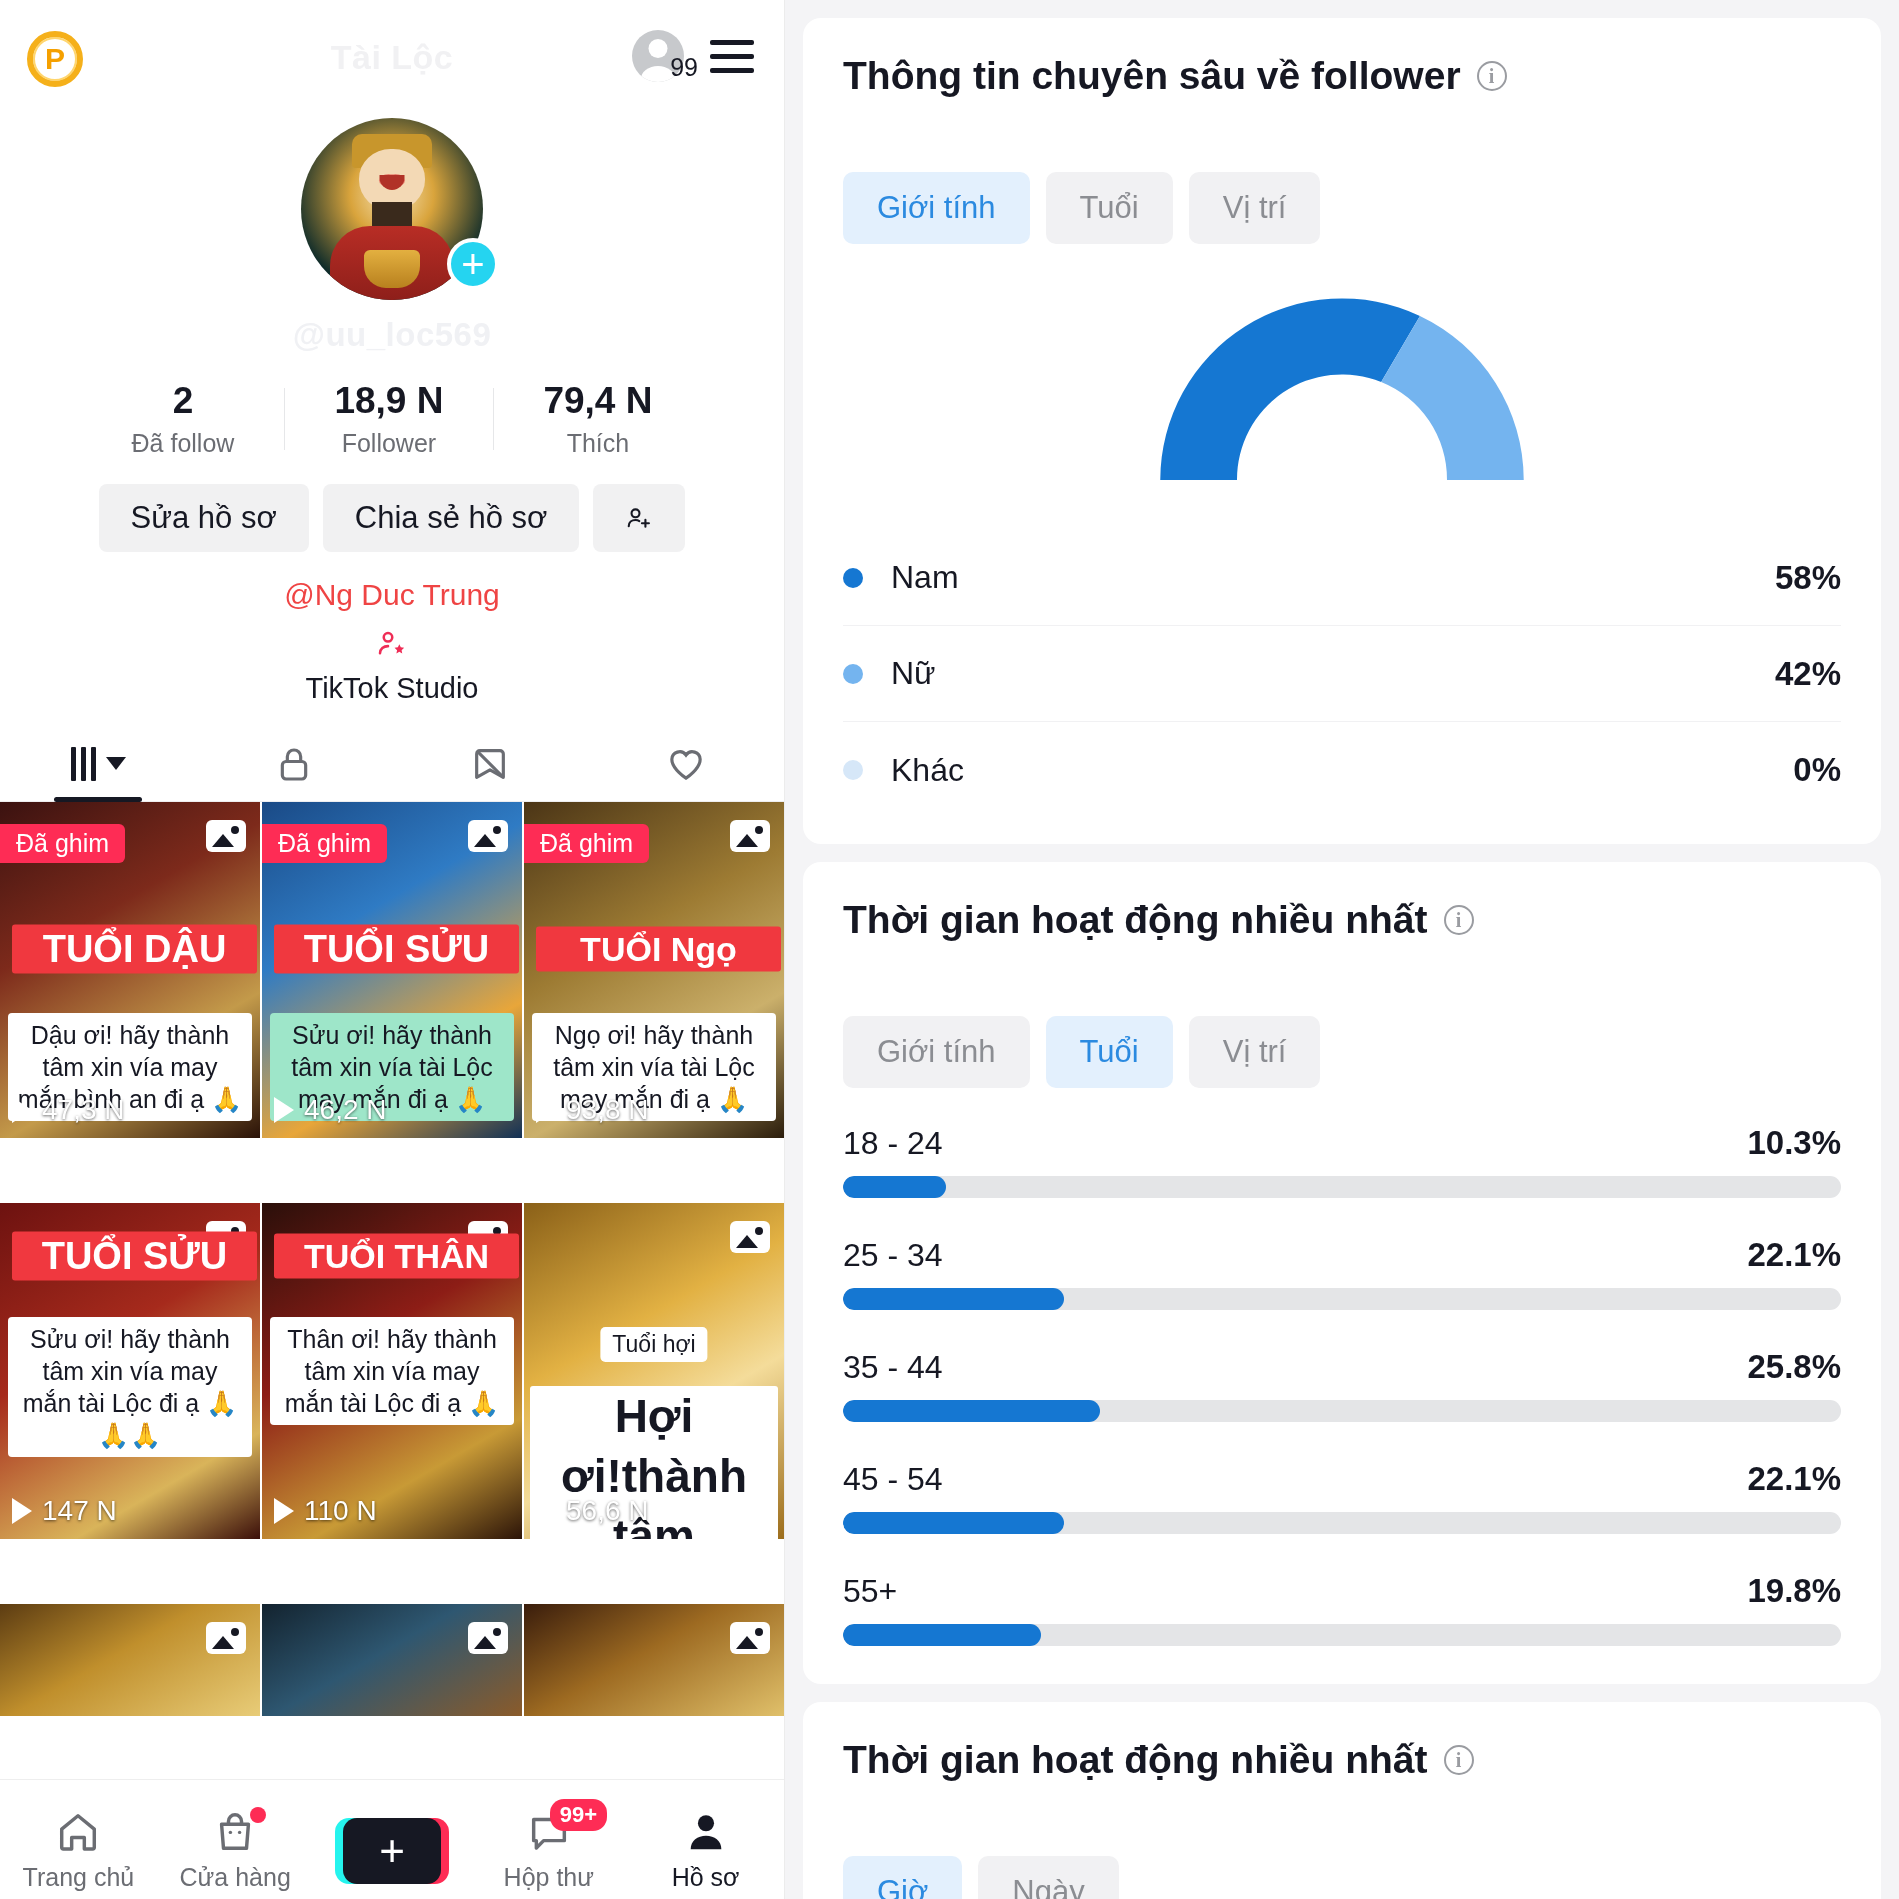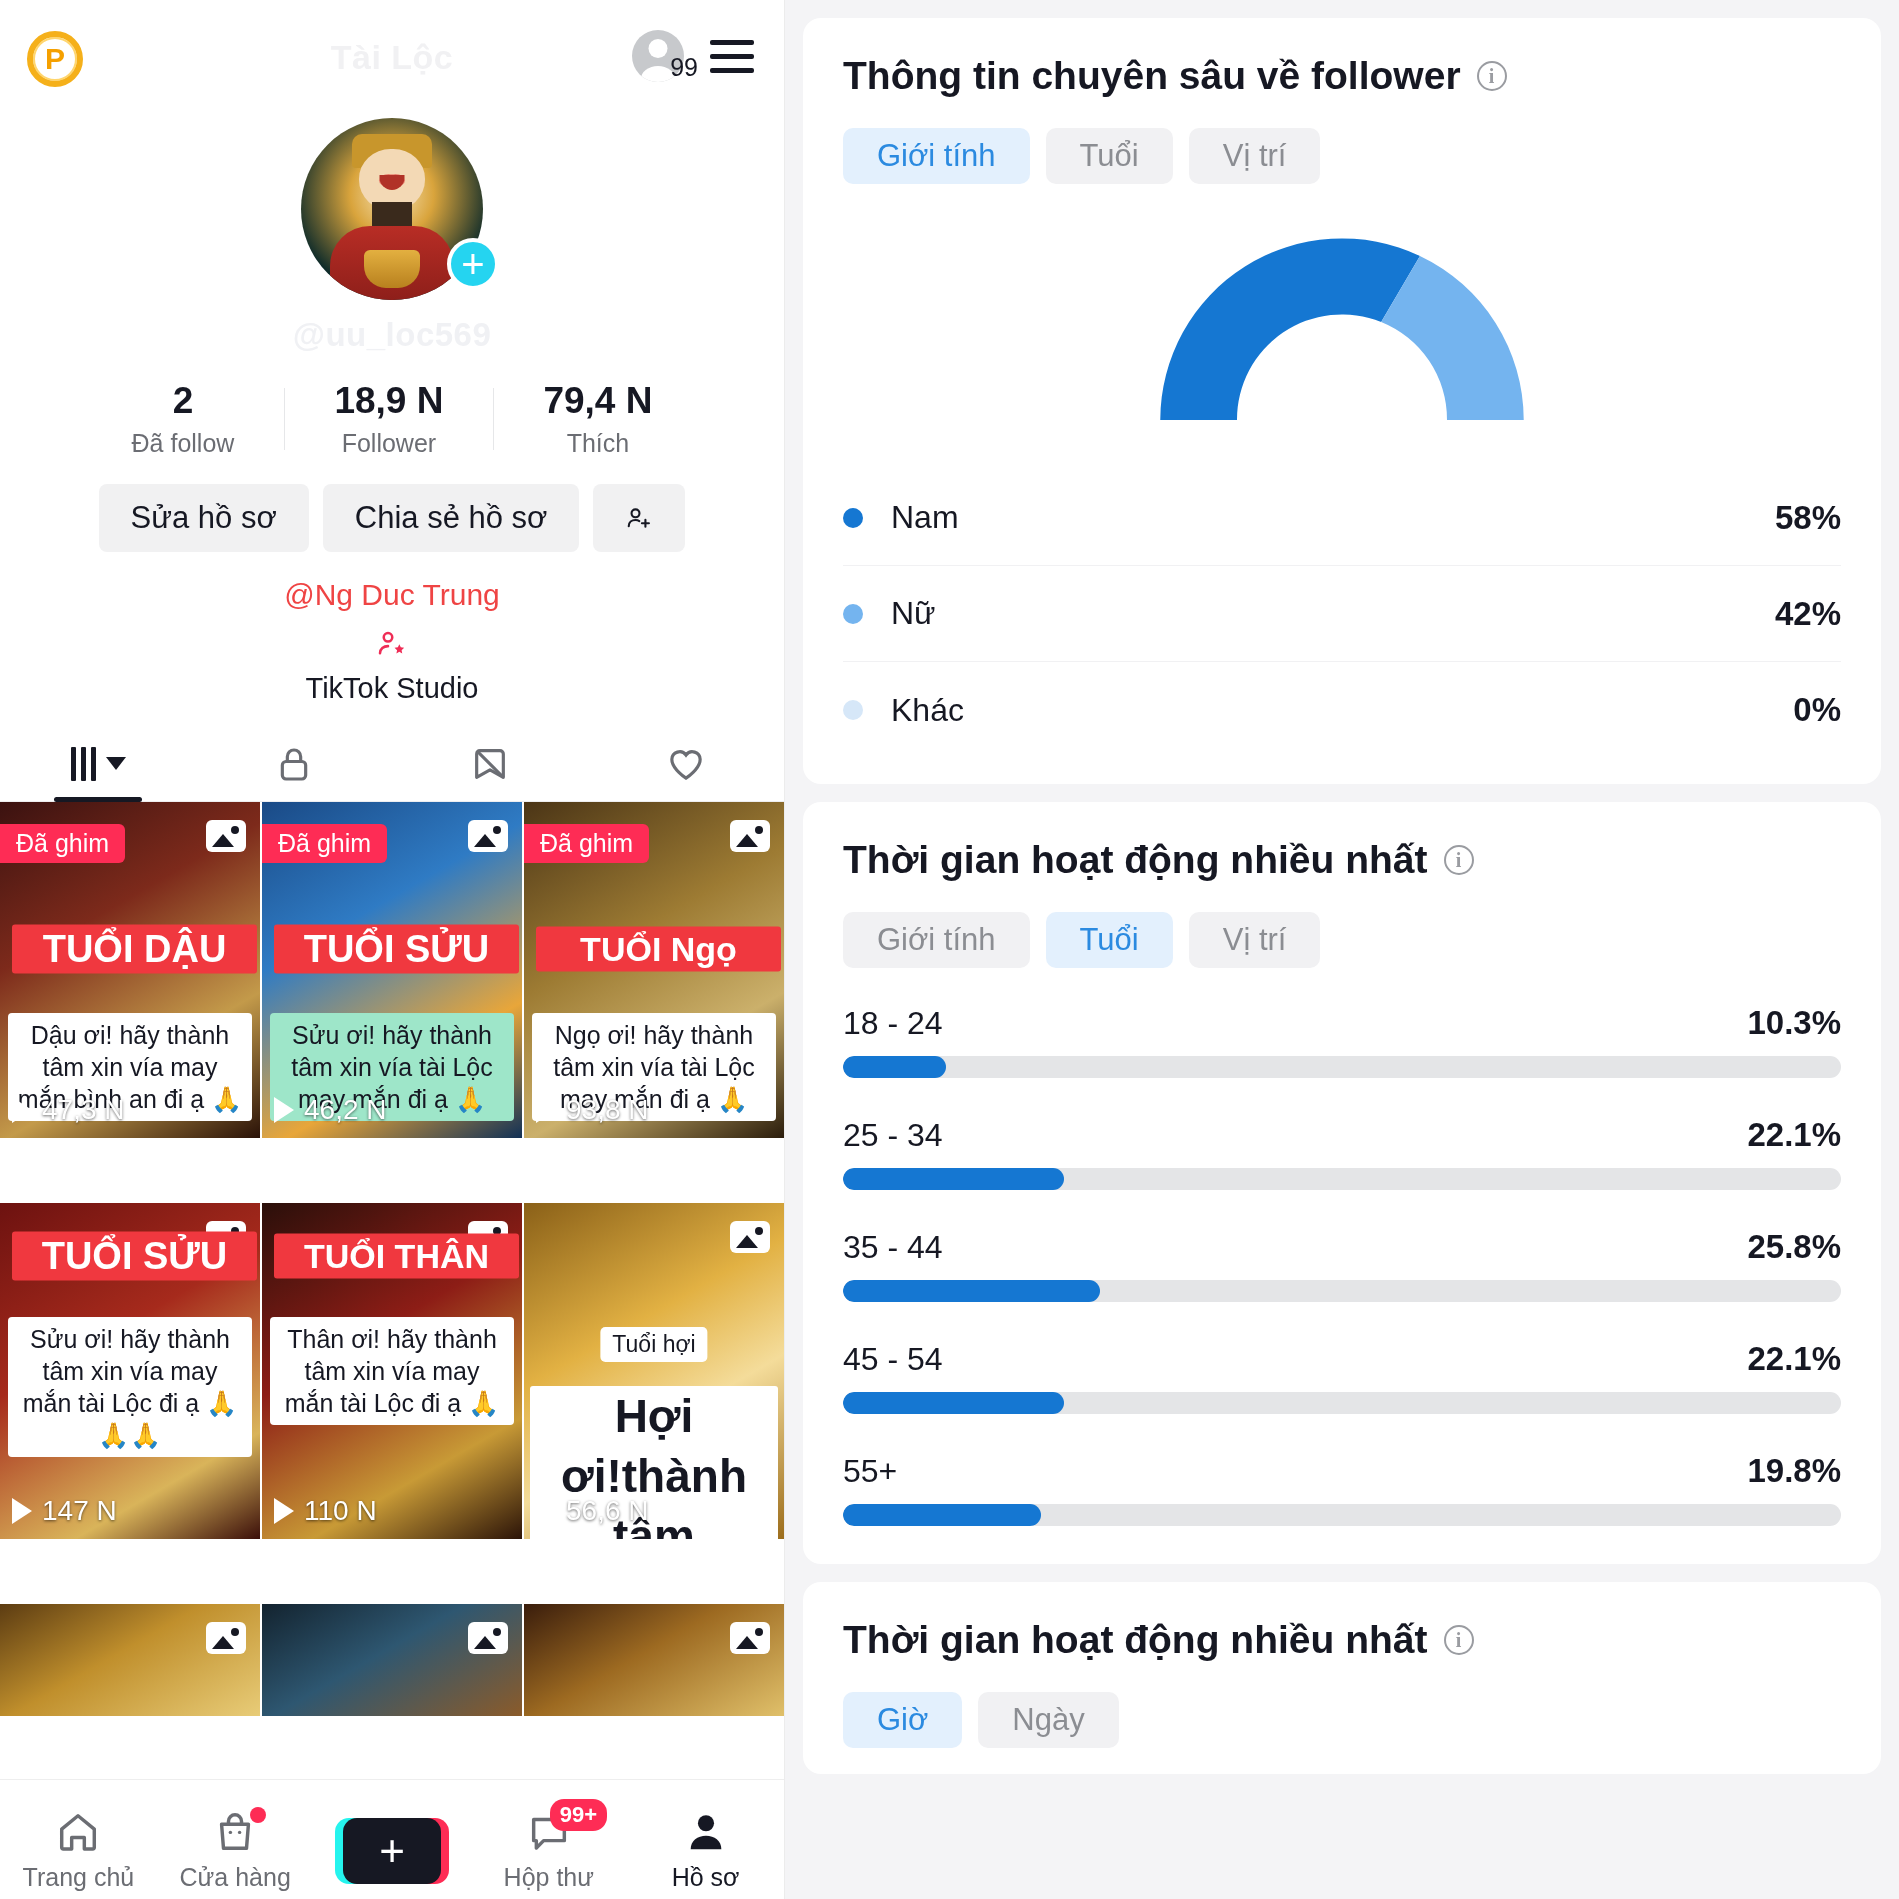--- a/index.html
+++ b/index.html
@@ -233,23 +233,23 @@
     font-size:39px; font-weight:bold; color:#161823;
     display:flex; align-items:center; gap:16px;
   }
   .info-i {
     width:30px; height:30px; border-radius:50%; border:2.5px solid #9a9ca1;
     display:inline-flex; align-items:center; justify-content:center;
     font-size:20px; color:#9a9ca1; font-family:"Liberation Serif", serif; font-weight:bold;
   }
   .seg { display:flex; gap:16px; margin-top:30px; }
   .seg-btn {
-    padding:16px 34px; height:56px; border-radius:10px;
+    padding:16px 34px; height:72px; border-radius:10px;
     display:flex; align-items:center; justify-content:center;
-    font-size:31px; background:#f1f1f3; color:#8b8d92;
+    font-size:31px; background:#f1f1f3; color:#8b8d92;margin-top:44px;
   }
   .seg-btn.on { background:#e3f0fd; color:#2b8ae0; }
 
   .gauge-wrap { display:flex; justify-content:center; margin-top:34px; }
   .gauge { position:relative; width:420px; height:210px; }
   .gauge svg { width:420px; height:210px; display:block; }
 
   .legend { margin-top:42px; }
   .legend-row {
     display:flex; align-items:center; height:96px;

